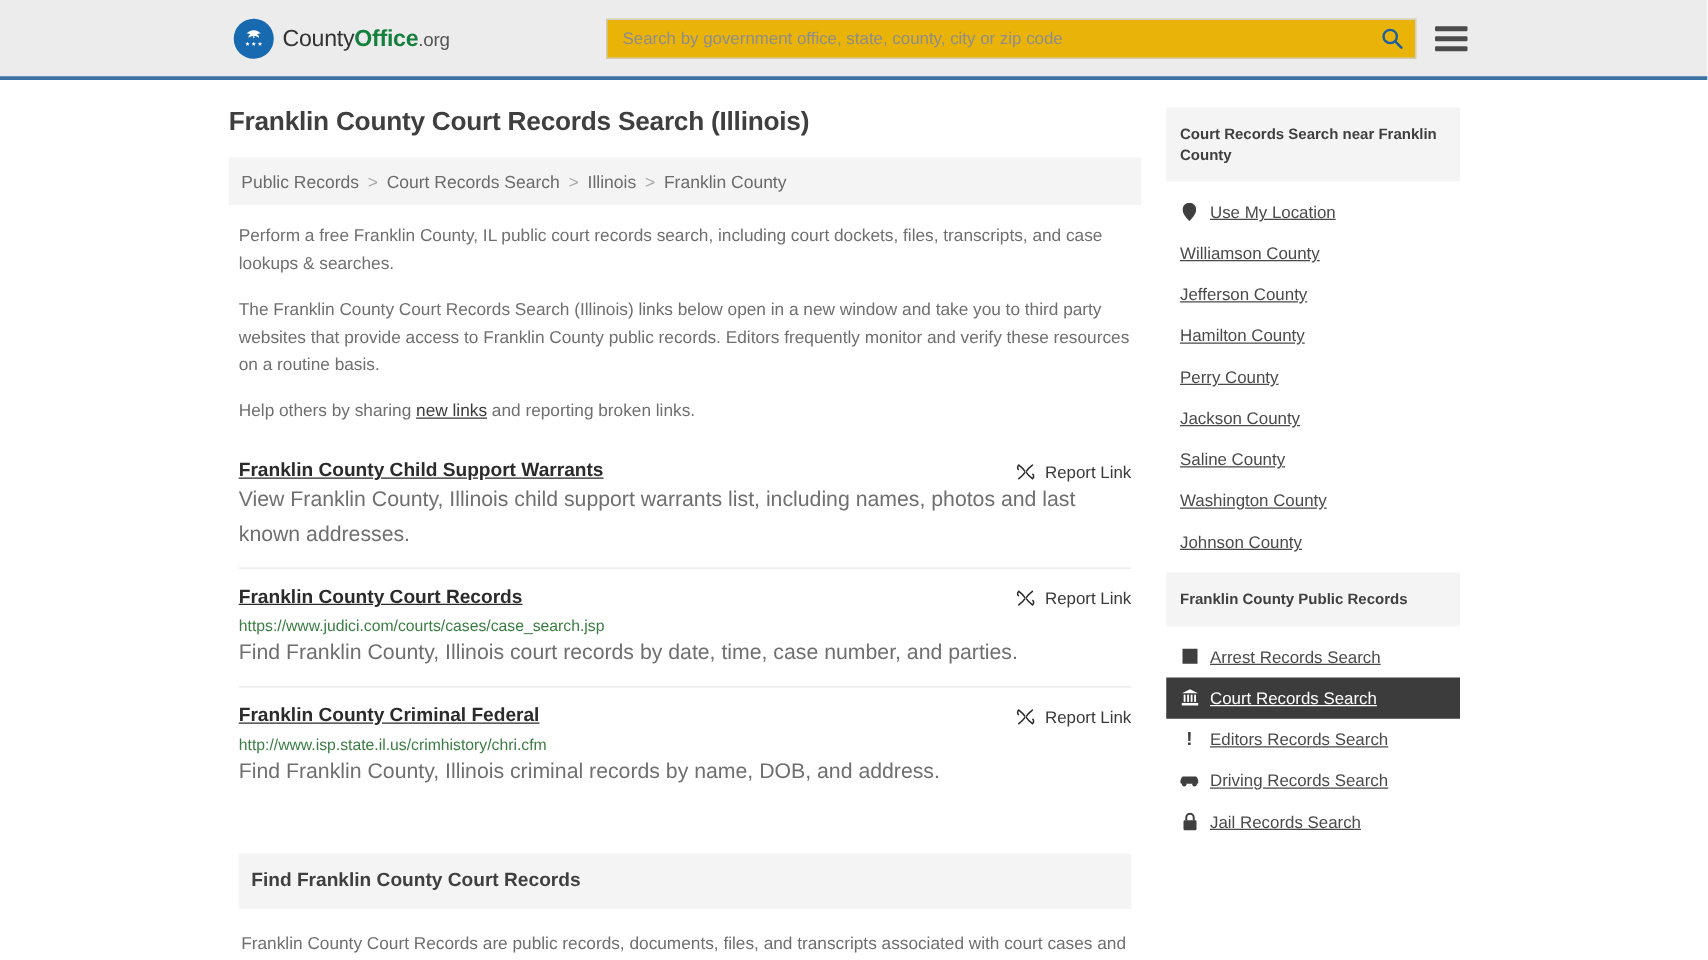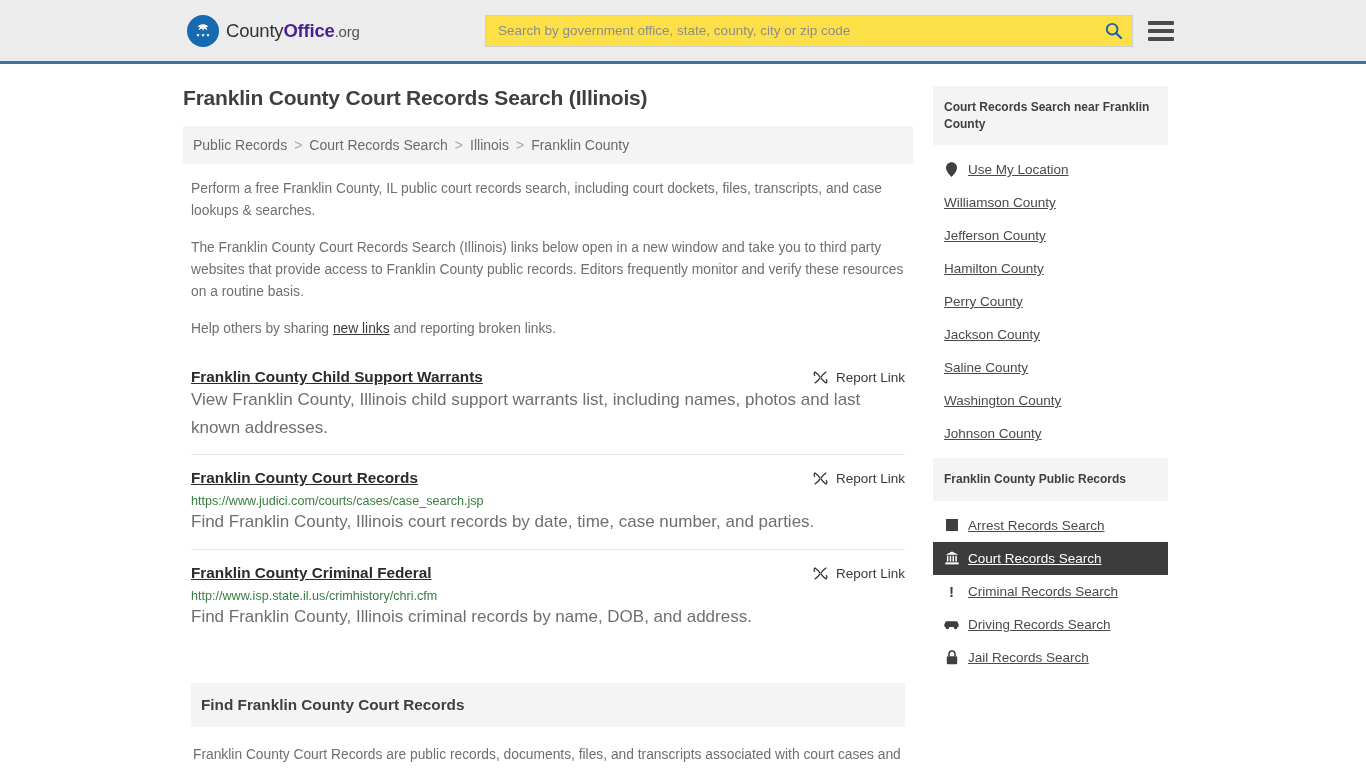--- a/index.html
+++ b/index.html
@@ -43,35 +43,35 @@
     align-items: center;
     justify-content: center;
     flex-shrink: 0;
   }
   .logo-text {
     font-size: 18.5px;
     letter-spacing: -0.2px;
     white-space: nowrap;
   }
   .logo-text .t-county { color: #333333; }
-  .logo-text .t-office { color: #4c1d95; font-weight: bold; }
+  .logo-text .t-office { color: #15803d; font-weight: bold; }
   .logo-text .t-org { color: #555555; font-size: 15px; }
 
   .search-area {
     position: absolute;
     left: 302px;
     top: 50%;
     transform: translateY(-50%);
     display: flex;
     align-items: center;
   }
   .search-box {
     width: 648px;
     height: 32px;
-    background: #fde047;
+    background: #eab308;
     border: 1px solid #cfcfcf;
     display: flex;
     align-items: center;
     padding: 0 6px 0 12px;
   }
   .search-input {
     flex: 1;
     border: none;
     outline: none;
     font-family: "Liberation Sans", sans-serif;
@@ -450,21 +450,21 @@
               <rect x="8.6" y="5.4" width="1.7" height="6.6" fill="currentColor"></rect>
               <rect x="11.8" y="5.4" width="1.7" height="6.6" fill="currentColor"></rect>
               <rect x="0.4" y="13" width="15.2" height="2.3" fill="currentColor"></rect>
             </svg>
           </span>
           <a>Court Records Search</a>
         </div>
 
         <div class="side-item">
           <span class="sicon exclaim">!</span>
-          <a>Criminal Records Search</a>
+          <a>Editors Records Search</a>
         </div>
 
         <div class="side-item">
           <span class="sicon">
             <svg width="15" height="11" viewBox="0 0 16 11">
               <path d="M1.2 6.6 C0.6 6.6 0.2 6.2 0.4 5.4 L1.3 3.1 C1.6 2.3 2.2 1.9 3.1 1.9 L12.9 1.9 C13.8 1.9 14.4 2.3 14.7 3.1 L15.6 5.4 C15.8 6.2 15.4 6.6 14.8 6.6 Z" fill="currentColor"></path>
               <rect x="0.4" y="5.6" width="15.2" height="2.6" rx="1" fill="currentColor"></rect>
               <circle cx="3.6" cy="8.6" r="1.9" fill="currentColor"></circle>
               <circle cx="12.4" cy="8.6" r="1.9" fill="currentColor"></circle>
             </svg>

